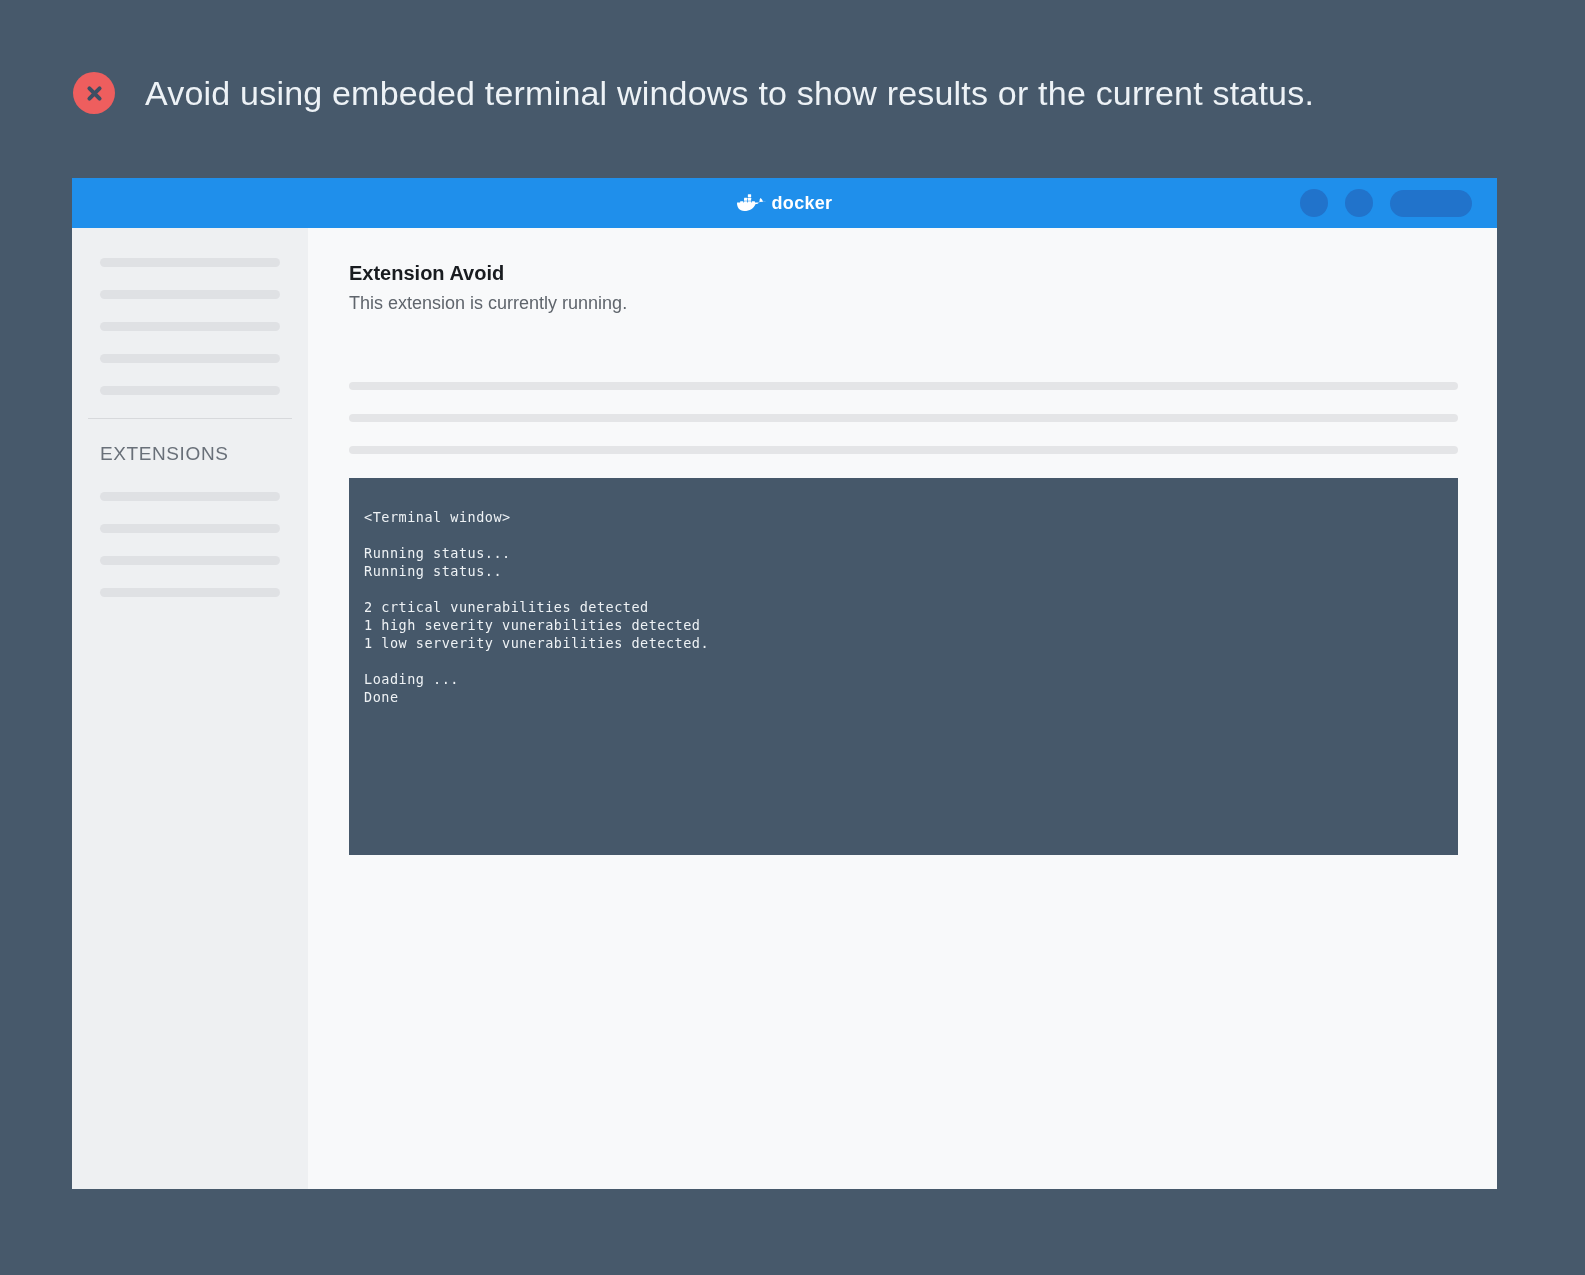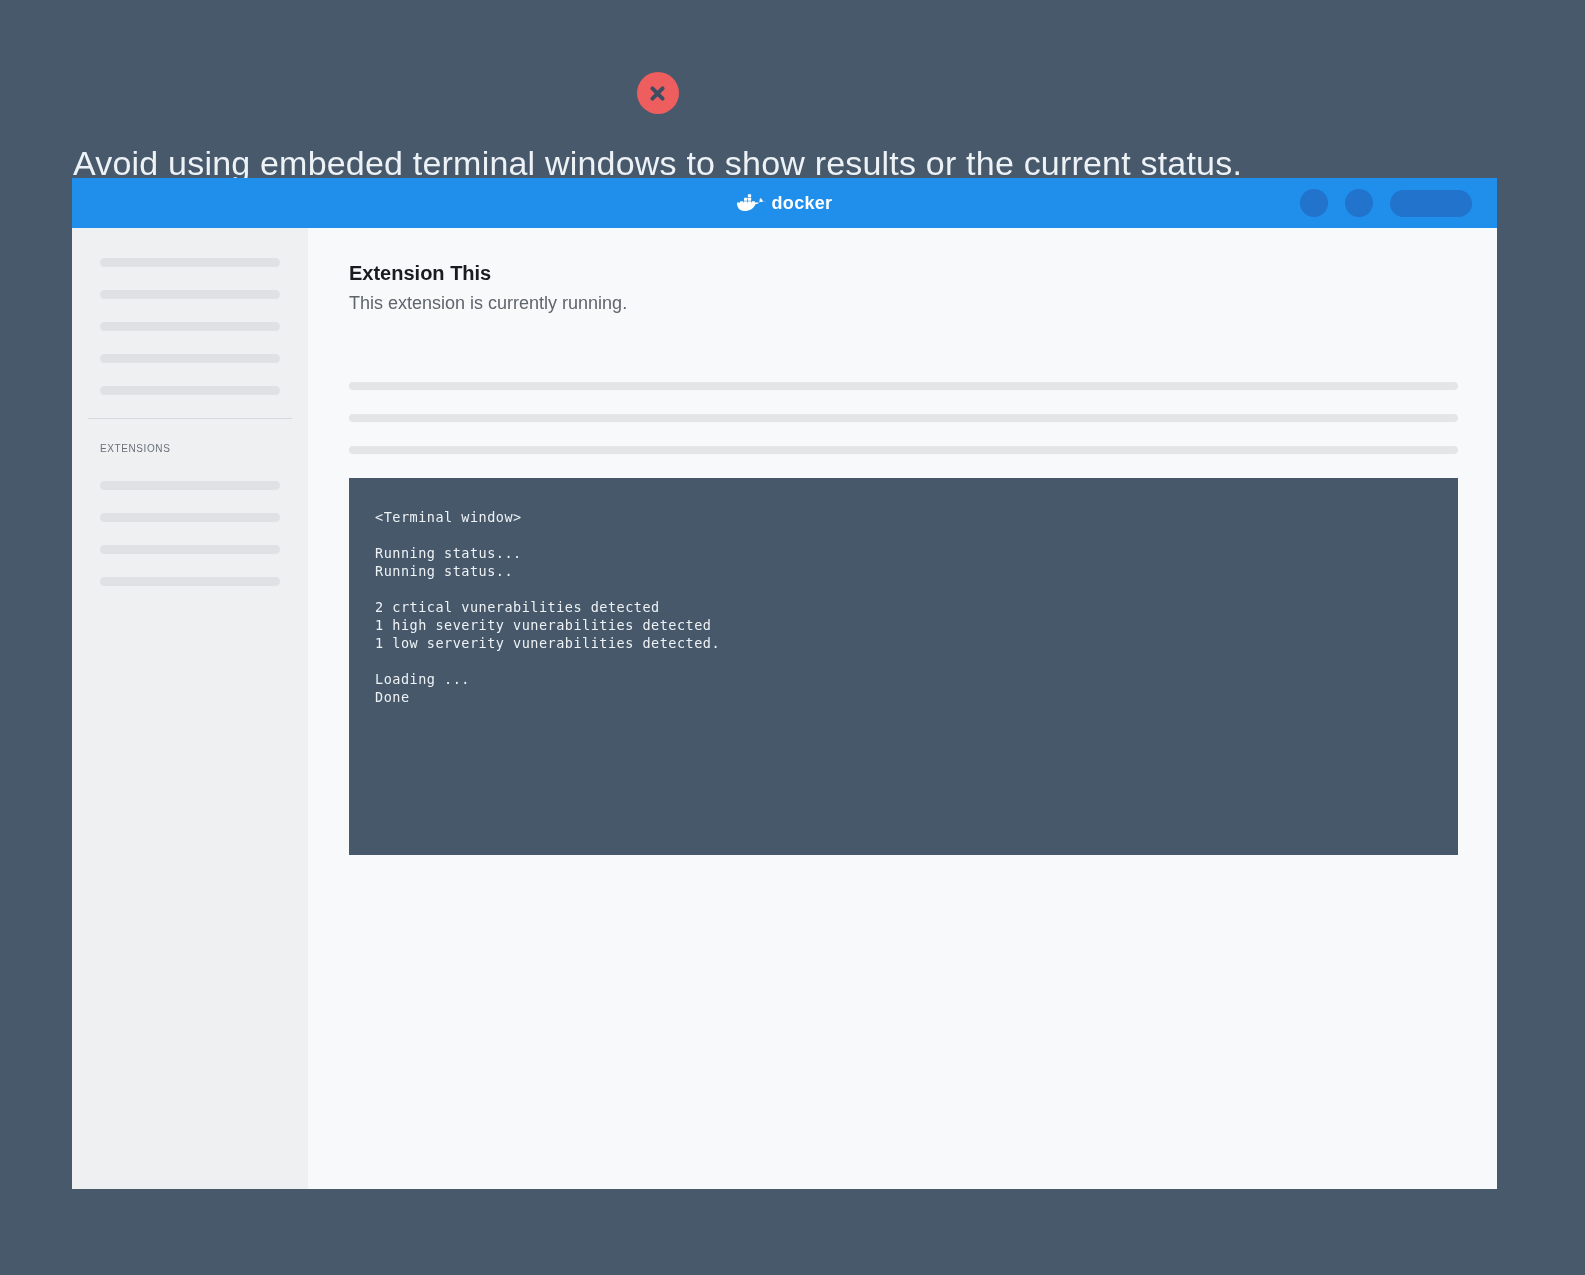--- a/index.html
+++ b/index.html
@@ -25,21 +25,21 @@
   body{
     position:relative;
     background:var(--page-bg);
     font-family:"Liberation Sans", sans-serif;
     overflow:hidden;
   }
 
   
   .caption{
     position:absolute;left:73px;top:72px;
-    display:flex;align-items:center;gap:30px;flex-direction:column;
+    display:flex;align-items:center;gap:30px;
   }
   .caption-icon{
     width:42px;height:42px;border-radius:50%;
     background:var(--error-red);
     display:flex;align-items:center;justify-content:center;
     flex:0 0 auto;
   }
   .caption-text{
     font-size:34px;font-weight:400;color:var(--caption-text);
     letter-spacing:.2px;
@@ -81,21 +81,21 @@
   .skel-group{padding:0 28px;}
   .skel-bar{
     height:9px;border-radius:5px;background:var(--sidebar-bar);
     margin-bottom:23px;
   }
   .sidebar-divider{
     height:1px;background:var(--divider);
     margin:12px 16px 0 16px;border:none;
   }
   .section-label{
-    font-size:10px;letter-spacing:.6px;color:var(--section-label);
+    font-size:19px;letter-spacing:.6px;color:var(--section-label);
     padding:24px 0 27px 28px;font-weight:400;
   }
 
   
   .main{
     flex:1;min-width:0;
     padding:32px 39px 0 41px;
   }
   .page-title{
     font-size:20px;font-weight:700;color:var(--title-text);
@@ -106,21 +106,21 @@
   }
   .content-skels{margin-top:68px;}
   .content-bar{
     height:8px;border-radius:4px;background:var(--main-bar);
     margin-bottom:24px;
   }
   .terminal{
     margin-top:22px;
     height:377px;
     background:var(--terminal-bg);
-    padding:30px 26px;
+    padding:30px 15px;
     overflow:hidden;
   }
   .terminal pre{
     font-family:"DejaVu Sans Mono","Liberation Mono",monospace;
     font-size:13.5px;line-height:18px;
     color:var(--terminal-text);
     letter-spacing:.5px;
     white-space:pre;
   }
 </style>
@@ -177,21 +177,21 @@
       <div class="section-label">EXTENSIONS</div>
       <div class="skel-group">
         <div class="skel-bar"></div>
       <div class="skel-bar"></div>
           <div class="skel-bar"></div>
           <div class="skel-bar"></div>
         </div>
     </div>
 
     <div class="main">
-      <h1 class="page-title">Extension This</h1>
+      <h1 class="page-title">Extension Avoid</h1>
       <div class="page-subtitle">This extension is currently running.</div>
 
       <div class="content-skels">
         <div class="content-bar"></div>
       <div class="content-bar"></div>
           <div class="content-bar"></div>
         </div>
 
       <div class="terminal">
         <pre>&lt;Terminal window&gt;

